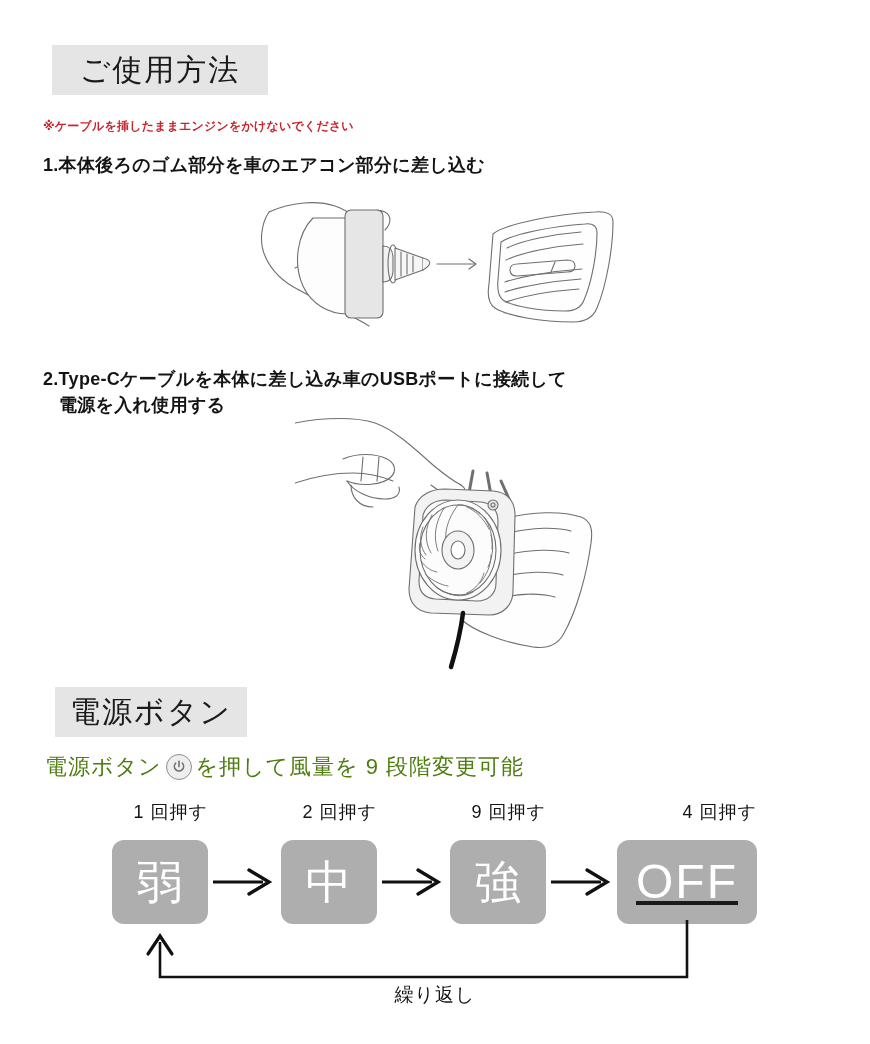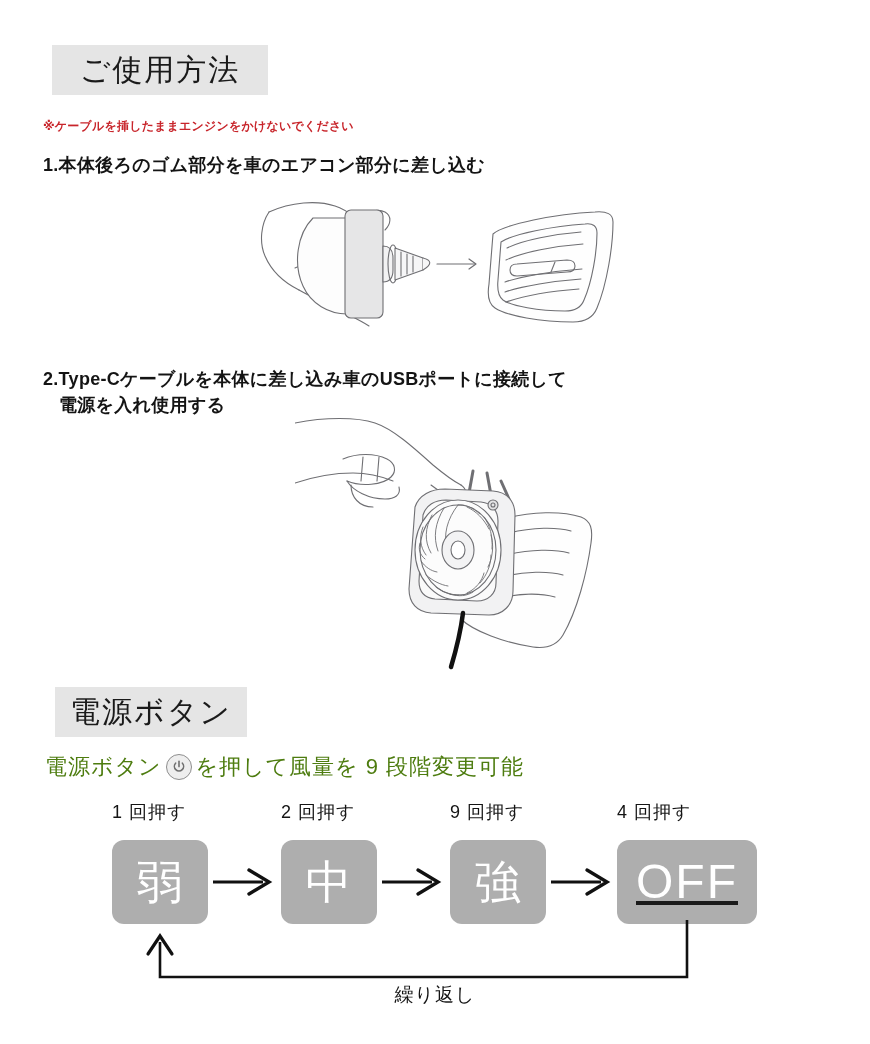--- a/index.html
+++ b/index.html
@@ -94,21 +94,21 @@
   
   .illus { position: absolute; }
   #illus-vent { left: 255px; top: 190px; }
   #illus-press { left: 295px; top: 415px; }
 
   .press-label {
     position: absolute;
     font-size: 18px;
     font-weight: 500;
     color: #141414;
-    text-align: left;
+    text-align: right;
     letter-spacing: 1px;
     white-space: nowrap;
     top: 800px;
   }
   #press-label-1 { left: 112px; width: 96px; }
   #press-label-2 { left: 281px; width: 96px; }
   #press-label-3 { left: 450px; width: 96px; }
   #press-label-4 { left: 617px; width: 140px; }
 
   .mode-box {

